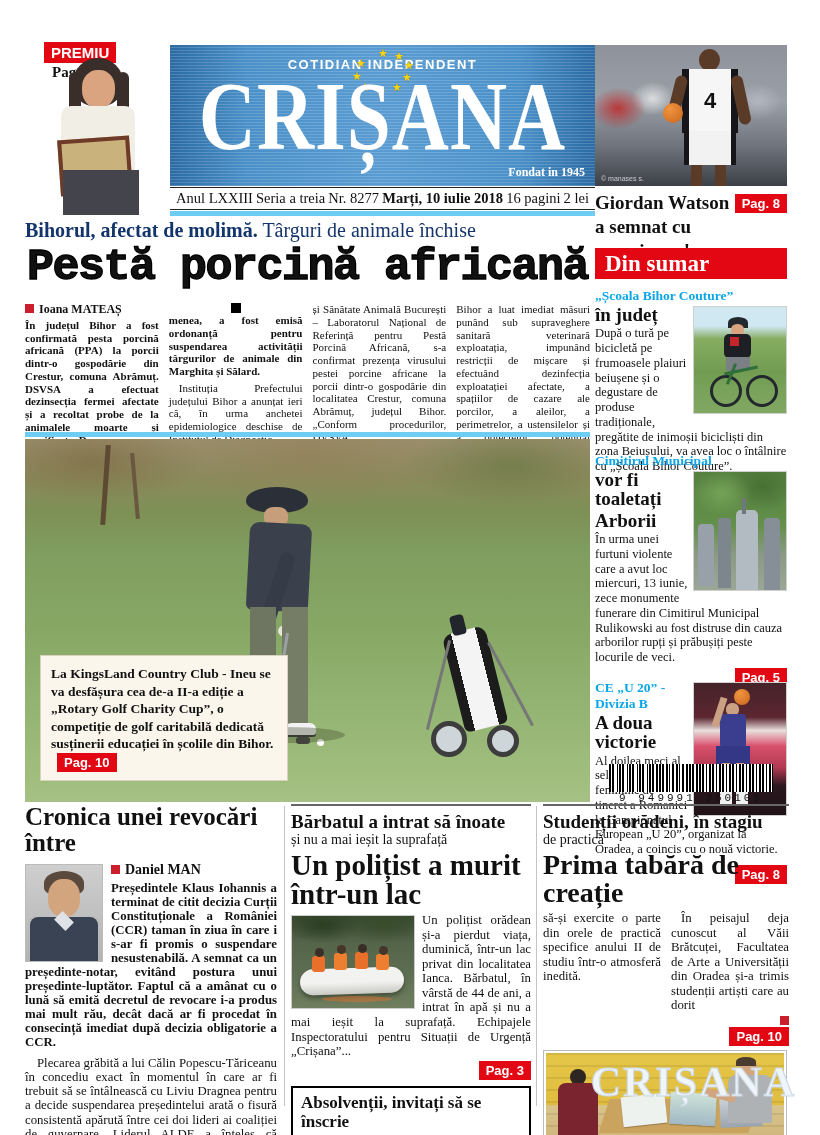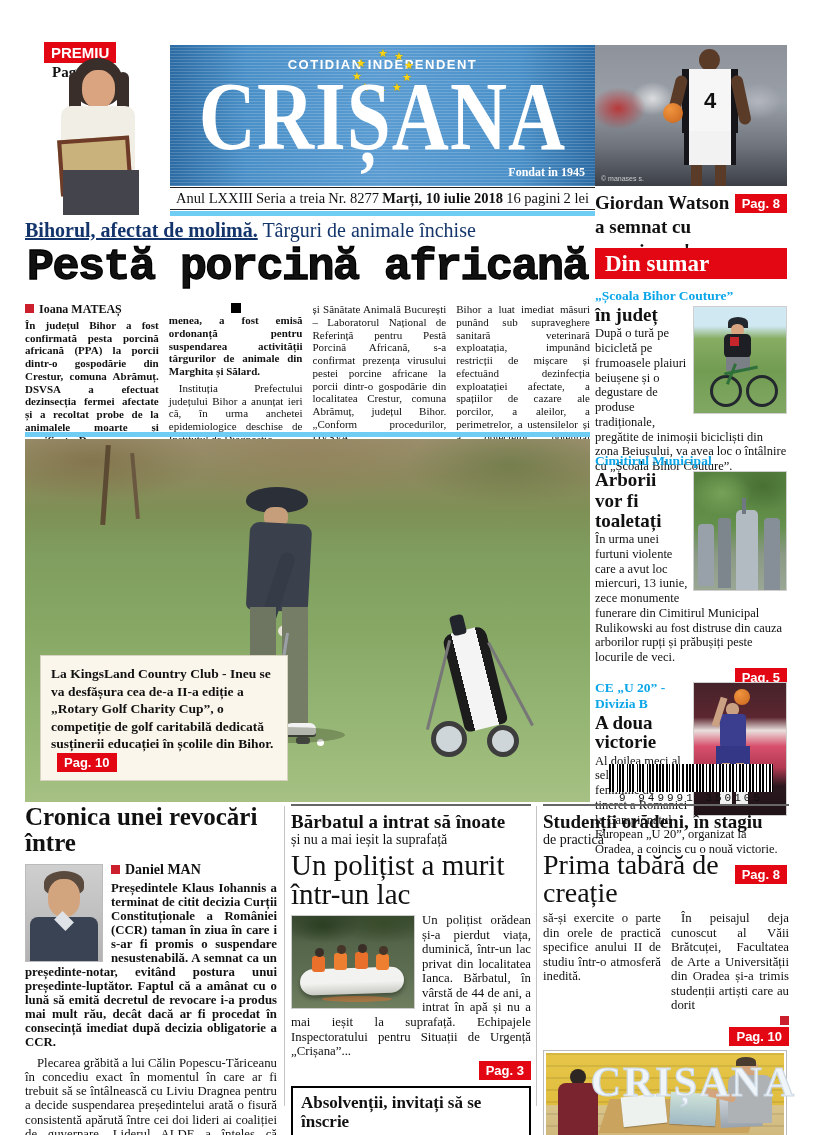--- a/index.html
+++ b/index.html
@@ -45,21 +45,21 @@
   .sb-pagrow{text-align:right;margin-top:3px;}
 
   .bars{height:28px;background:repeating-linear-gradient(90deg,#000 0 1.5px,#fff 1.5px 3px,#000 3px 4.5px,#fff 4.5px 7.5px,#000 7.5px 8.5px,#fff 8.5px 10px);}
   .barnum{font-family:"Liberation Mono","DejaVu Sans Mono",monospace;font-size:11px;letter-spacing:3px;text-align:center;}
 
   
   .vrule{width:1px;background:#c4c4c4;}
   .toprule{border-top:2px solid #666;padding-top:5px;}
   .b-kick1{font-size:19px;font-weight:bold;line-height:1.12;}
   .b-kick2{font-size:14px;line-height:1.12;}
-  .b-head{font-size:29px;font-weight:normal;line-height:1.0;margin:3px 0 4px 0;}
+  .b-head{font-size:29px;font-weight:bold;line-height:1.0;margin:3px 0 4px 0;}
   .b-body{font-size:12.8px;line-height:1.14;}
   .watermark{font-weight:bold;font-size:42px;letter-spacing:2px;color:#f0f5fa;
              -webkit-text-stroke:1.2px #ccd9e4;}
 </style>
 </head>
 <body>
 
 <div class="page">
 
   <div class="abs pag" style="left:44px;top:42px;font-size:15px;">PREMIU</div>
@@ -118,21 +118,21 @@
     <div class="pp" style="left:68px;top:58px;width:20px;height:20px;background:radial-gradient(circle at 35% 30%,#f0953f,#c9641c);border-radius:50%;"></div>
     <div class="pp sans" style="left:6px;bottom:4px;color:rgba(255,255,255,0.7);font-size:7px;">© manases s.</div>
   </div>
   <div class="abs" style="left:595px;top:191px;width:192px;font-weight:bold;font-size:19px;line-height:1.25;">
     <span class="abs pag" style="right:0;top:3px;">Pag. 8</span>
     <div>Giordan Watson</div>
     <div>a semnat cu campioana!</div>
   </div>
 
   <div class="abs lead-kicker" style="left:25px;top:219px;width:565px;">
-    <span style="font-weight:bold;text-decoration:underline;">Bihorul, afectat de molimă.</span><span> Târguri de animale închise</span>
+    <span style="font-weight:bold;">Bihorul, afectat de molimă.</span><span> Târguri de animale închise</span>
   </div>
   <div class="abs lead-headline" style="left:25px;top:242px;width:565px;">Pestă porcină africană</div>
 
   <div class="abs leadcols" style="left:25px;top:303px;width:565px;height:126px;">
     <div class="col jtext">
       <div class="byline"><span class="sq"></span><span>Ioana MATEAȘ</span></div>
       <p style="font-weight:bold;">În județul Bihor a fost confirmată pesta porcină africană (PPA) la porcii dintr-o gospodărie din Crestur, comuna Abrămuț. DSVSA a efectuat dezinsecția fermei afectate și a recoltat probe de la animalele moarte și sacrificate. De ase-</p>
     </div>
     <div class="col jtext">
       <div style="text-align:center;line-height:10px;"><span style="display:inline-block;width:10px;height:10px;background:#000;"></span></div>
@@ -215,22 +215,22 @@
       <div class="sb-photo" style="width:92px;height:118px;background:
           radial-gradient(40px 30px at 30% 18%, rgba(120,165,90,0.9), rgba(0,0,0,0) 75%),
           radial-gradient(44px 34px at 75% 12%, rgba(70,110,50,0.9), rgba(0,0,0,0) 75%),
           linear-gradient(180deg,#55803f 0%,#63904a 45%,#8a9a84 70%,#9aa795 100%);position:relative;float:right;overflow:hidden;">
         <div class="pp" style="left:4px;top:52px;width:16px;height:62px;background:#98a1a9;border-radius:4px 4px 0 0;"></div>
         <div class="pp" style="left:24px;top:46px;width:13px;height:70px;background:#7d858d;border-radius:3px 3px 0 0;"></div>
         <div class="pp" style="left:42px;top:38px;width:22px;height:80px;background:#b3bbc2;border-radius:5px 5px 0 0;"></div>
         <div class="pp" style="left:70px;top:46px;width:16px;height:72px;background:#868f97;border-radius:4px 4px 0 0;"></div>
         <div class="pp" style="left:48px;top:26px;width:4px;height:16px;background:#6f7880;"></div>
       </div>
+      <h3>vor fi toaletați</h3>
       <h3>Arborii</h3>
-      <h3>vor fi toaletați</h3>
       <div>În urma unei furtuni violente care a avut loc miercuri, 13 iunie, zece monumente funerare din Cimitirul Municipal Rulikowski au fost distruse din cauza arborilor rupți și prăbușiți peste locurile de veci.</div>
       <div class="sb-pagrow"><span class="pag">Pag. 5</span></div>
     </div>
 
     <div class="sb-item" style="top:395px;margin-top:37px;">
       <div class="sb-photo" style="width:92px;height:132px;background:
           linear-gradient(180deg,#45232a 0%,#5c262f 26%,#e9dfdd 36%,#d84f6c 48%,#b23a52 64%,#2a181e 78%,#201318 100%);position:relative;float:right;overflow:hidden;">
         <div class="pp" style="left:40px;top:6px;width:16px;height:16px;background:radial-gradient(circle at 35% 30%,#f0953f,#c9641c);border-radius:50%;"></div>
         <div class="pp" style="left:32px;top:20px;width:13px;height:13px;background:#caa183;border-radius:45%;"></div>
         <div class="pp" style="left:26px;top:31px;width:26px;height:34px;background:#3b3e8f;border-radius:4px;"></div>

